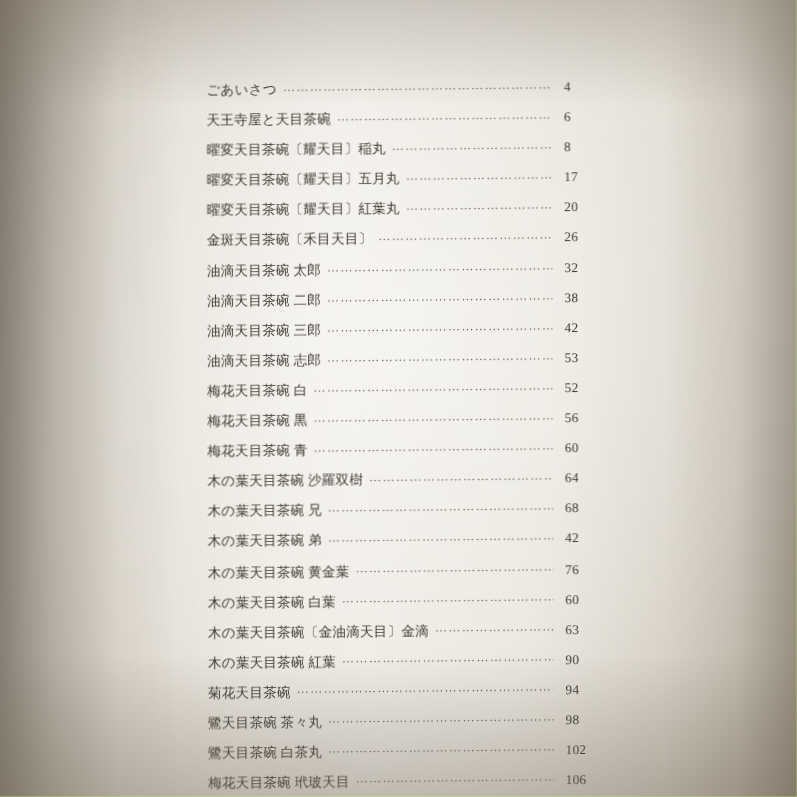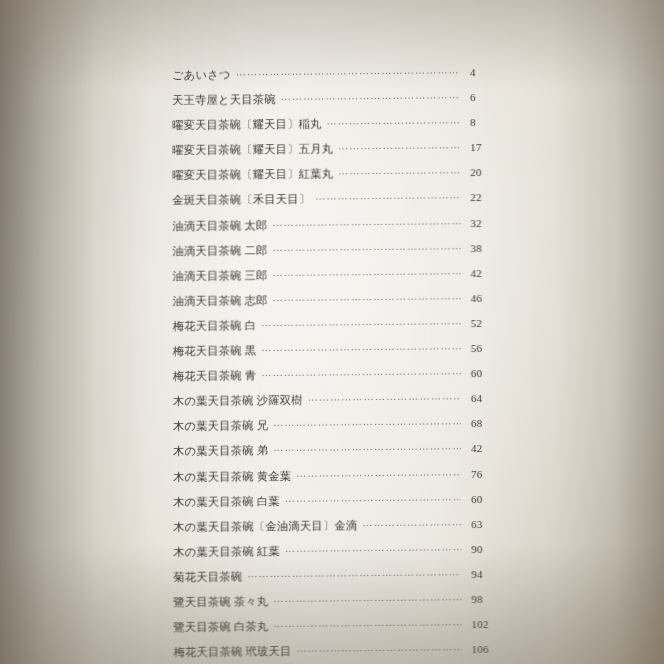--- a/index.html
+++ b/index.html
@@ -144,41 +144,41 @@
           <span class="toc-page">17</span>
         </div>
         <div class="toc-row blur-soft">
           <span class="toc-title">曜変天目茶碗〔耀天目〕紅葉丸</span>
           <span class="toc-dots">………………………………………………………………………………………………………</span>
           <span class="toc-page">20</span>
         </div>
         <div class="toc-row blur-soft">
           <span class="toc-title">金斑天目茶碗〔禾目天目〕</span>
           <span class="toc-dots">………………………………………………………………………………………………………</span>
-          <span class="toc-page">22</span>
+          <span class="toc-page">26</span>
         </div>
         <div class="toc-row blur-soft">
           <span class="toc-title">油滴天目茶碗 太郎</span>
           <span class="toc-dots">………………………………………………………………………………………………………</span>
           <span class="toc-page">32</span>
         </div>
         <div class="toc-row blur-soft">
           <span class="toc-title">油滴天目茶碗 二郎</span>
           <span class="toc-dots">………………………………………………………………………………………………………</span>
           <span class="toc-page">38</span>
         </div>
         <div class="toc-row blur-soft">
           <span class="toc-title">油滴天目茶碗 三郎</span>
           <span class="toc-dots">………………………………………………………………………………………………………</span>
           <span class="toc-page">42</span>
         </div>
         <div class="toc-row blur-soft">
           <span class="toc-title">油滴天目茶碗 志郎</span>
           <span class="toc-dots">………………………………………………………………………………………………………</span>
-          <span class="toc-page">46</span>
+          <span class="toc-page">53</span>
         </div>
         <div class="toc-row blur-soft">
           <span class="toc-title">梅花天目茶碗 白</span>
           <span class="toc-dots">………………………………………………………………………………………………………</span>
           <span class="toc-page">52</span>
         </div>
         <div class="toc-row blur-soft">
           <span class="toc-title">梅花天目茶碗 黒</span>
           <span class="toc-dots">………………………………………………………………………………………………………</span>
           <span class="toc-page">56</span>

